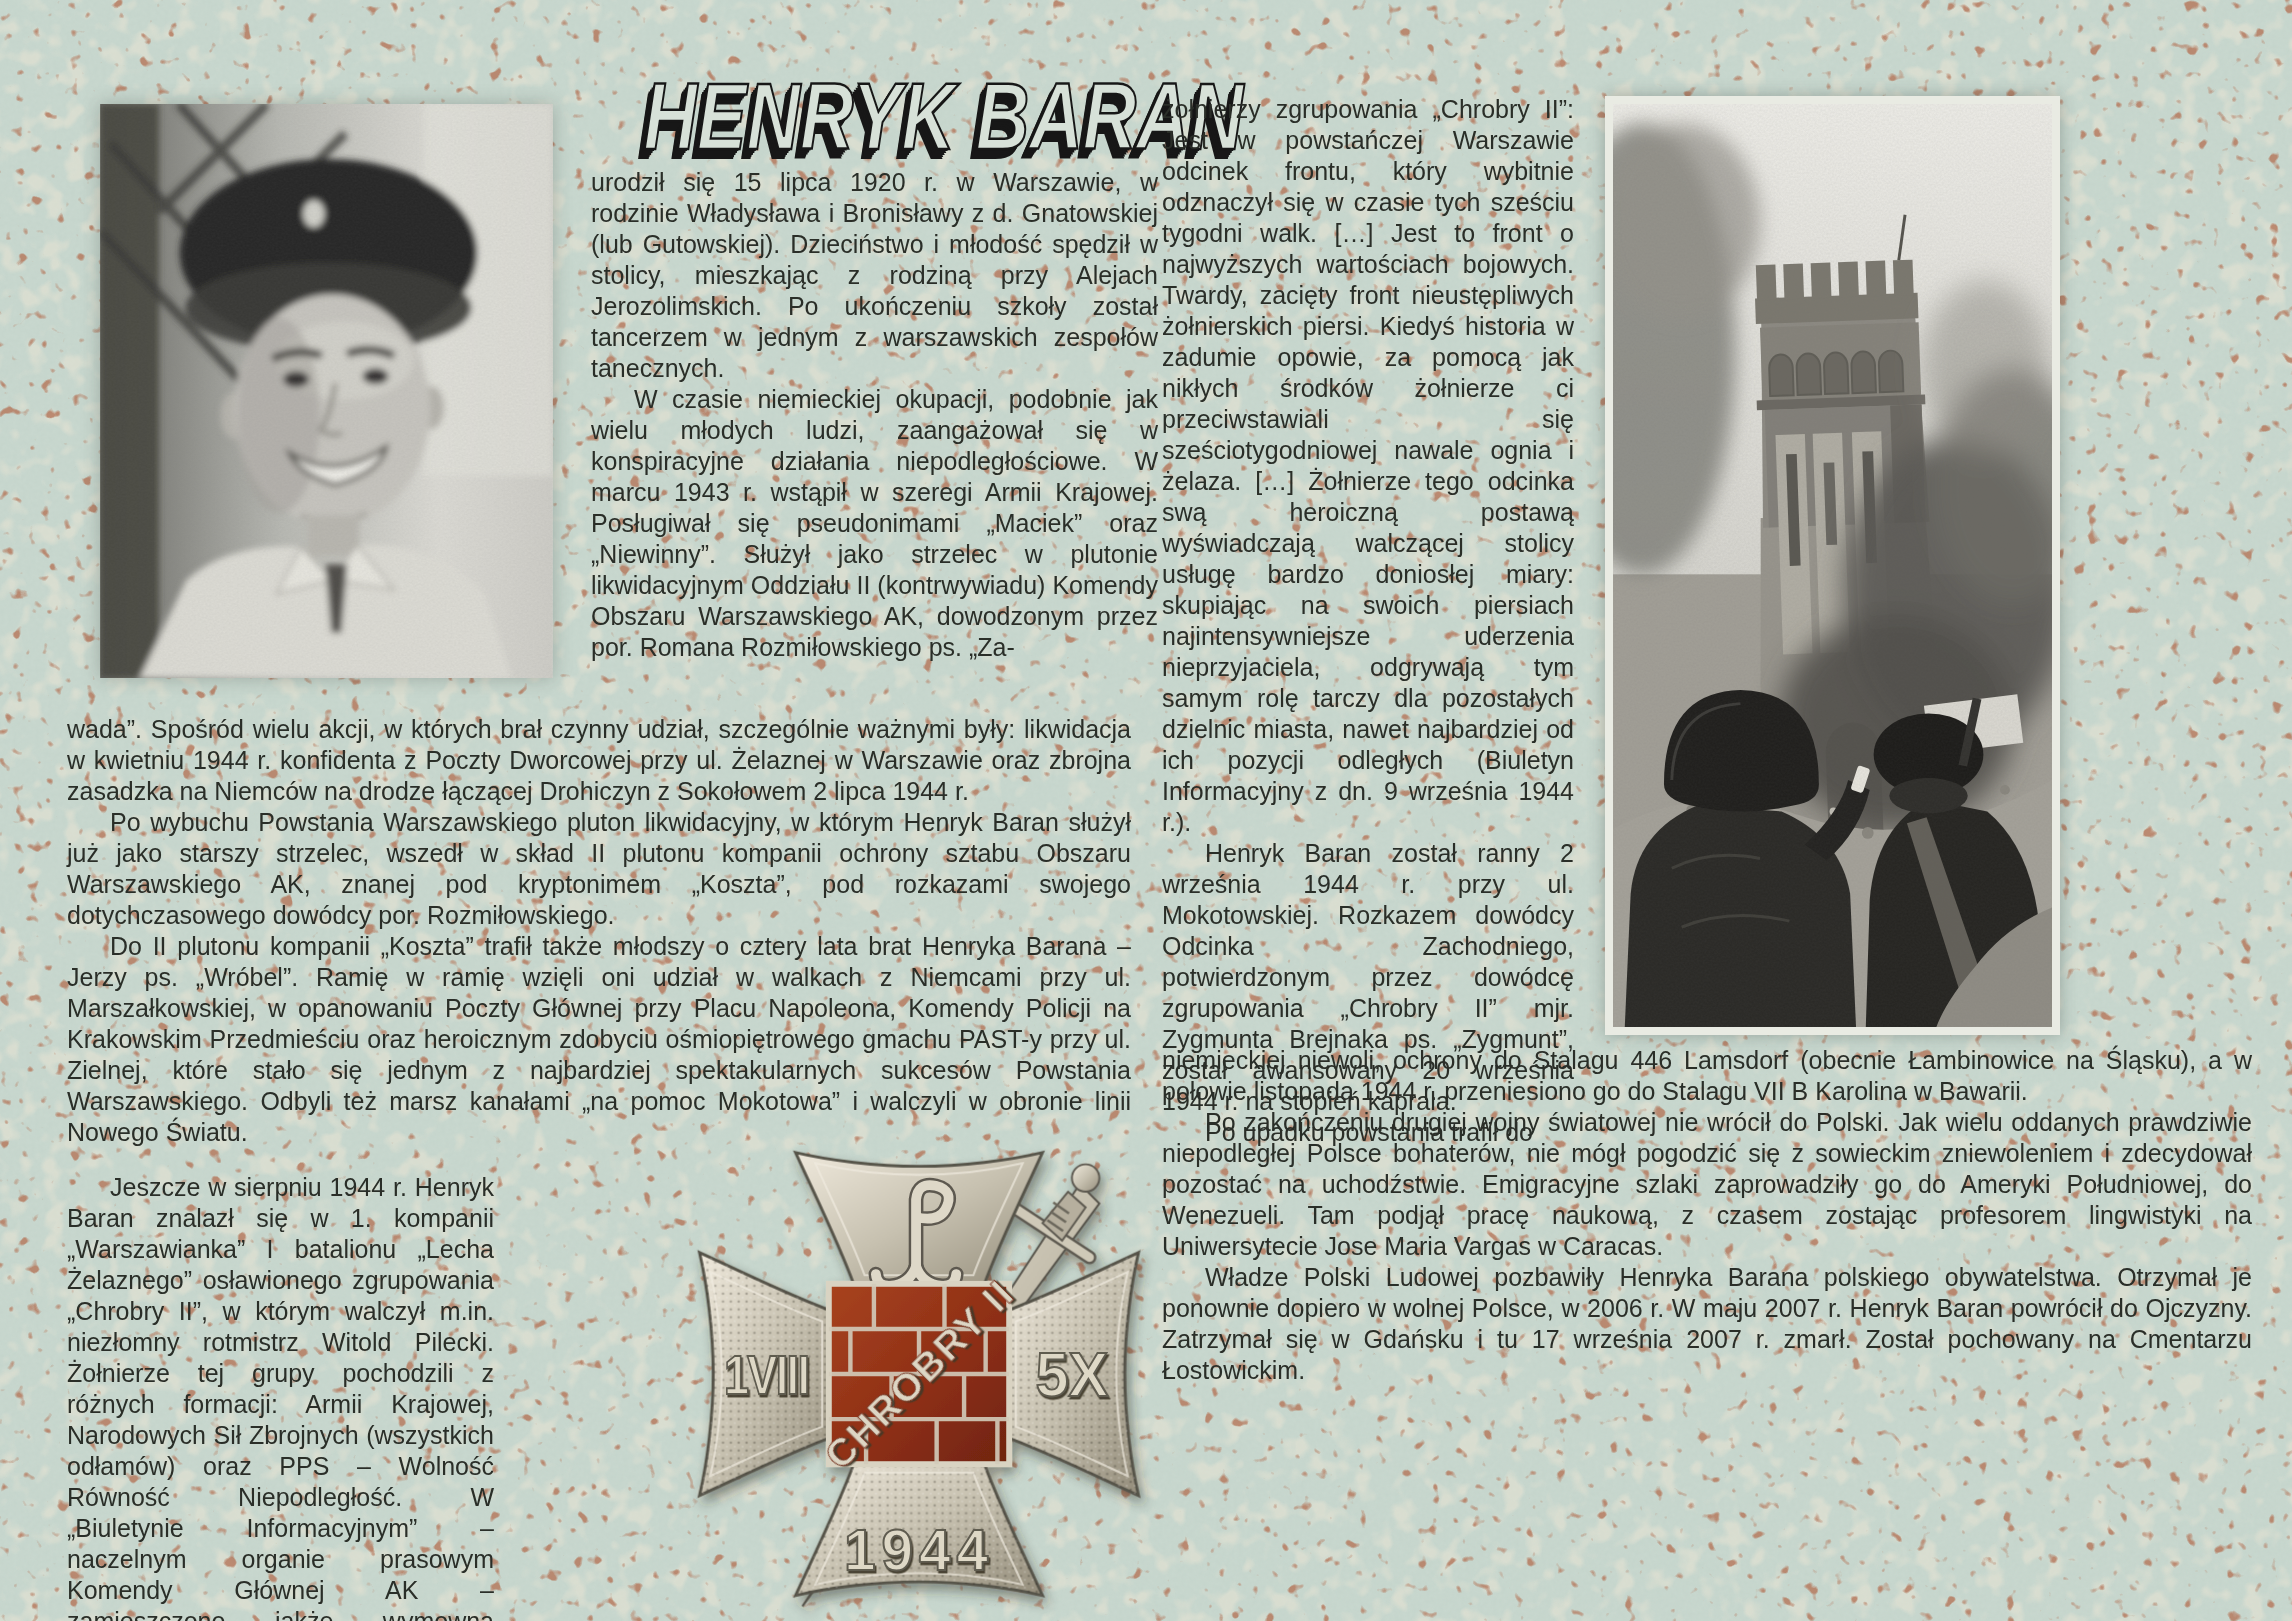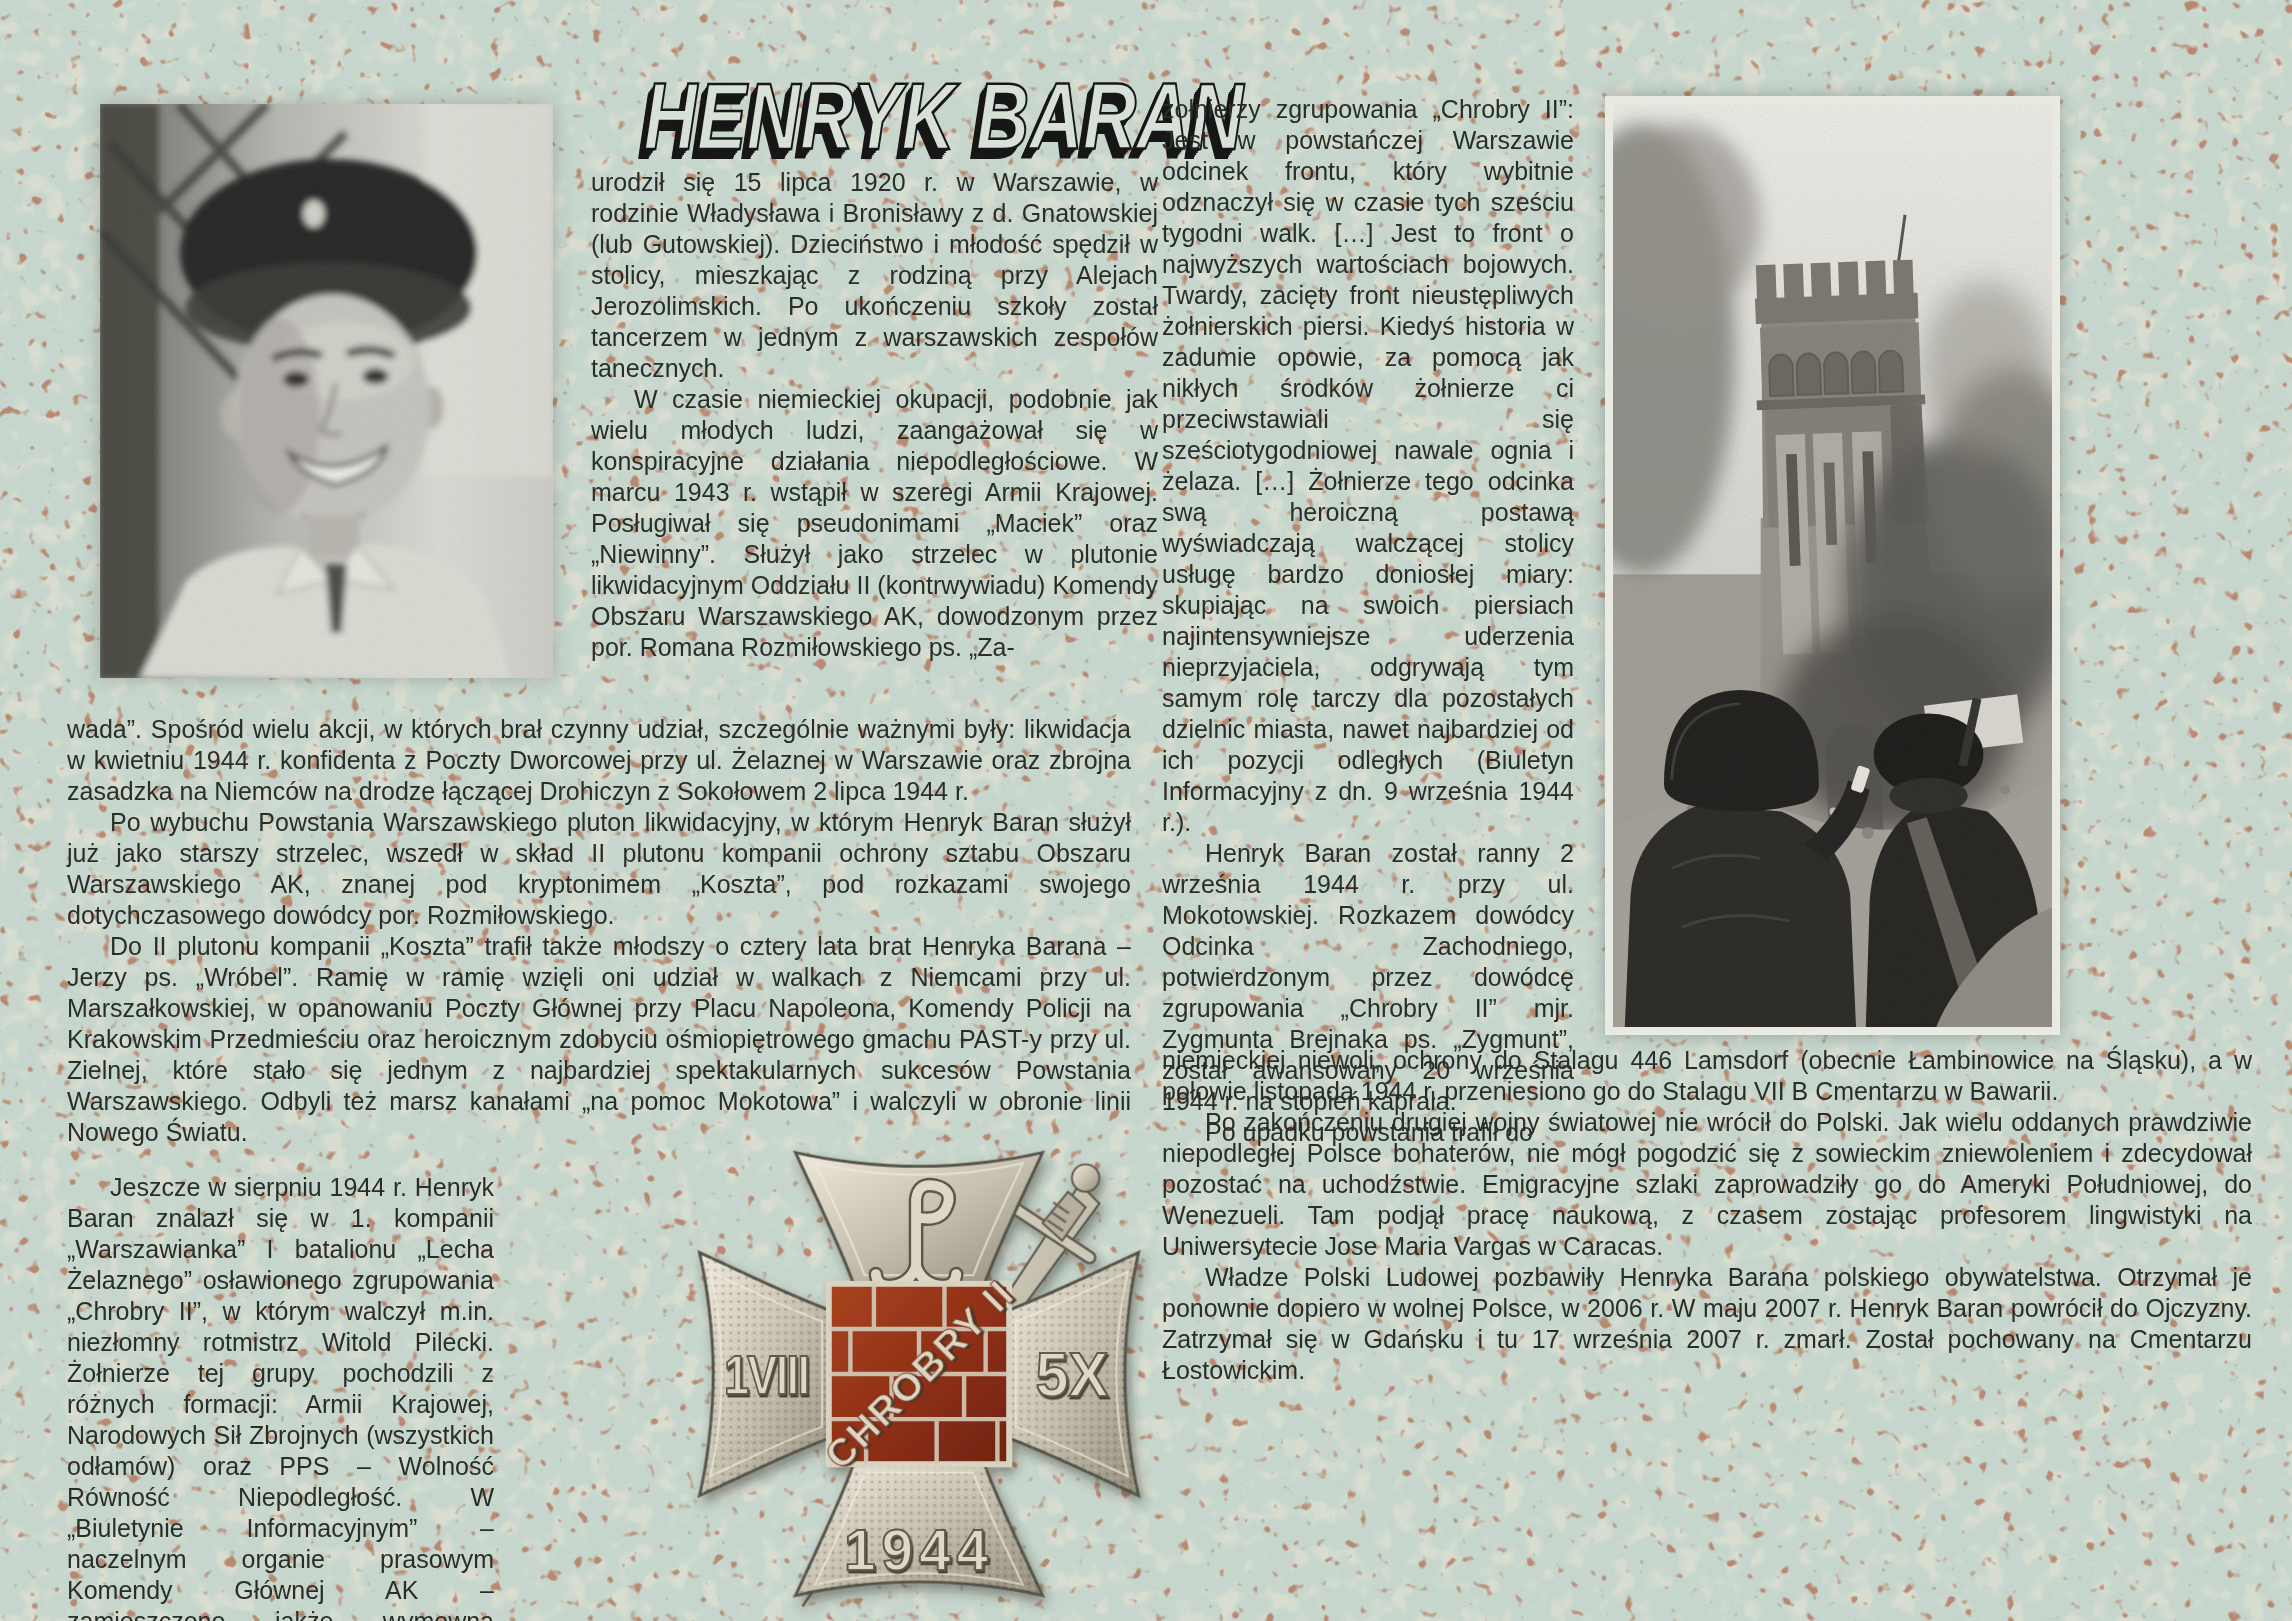--- a/index.html
+++ b/index.html
@@ -243,21 +243,21 @@
         <ellipse cx="322" cy="706" rx="40" ry="18" fill="#2e2d2a"></ellipse>
         <rect x="360" y="606" width="9" height="70" fill="#33322f" transform="rotate(12 364 640)"></rect>
         <polygon points="300,734 320,728 390,930 364,938" fill="#6e6b63" opacity="0.85"></polygon>
       </g>
       <path d="M448 942 V820 Q 400 840 370 880 Q 340 915 330 942 Z" fill="#908d85"></path>
       <rect width="448" height="942" filter="url(#bg2)" opacity="0.55"></rect>
     </svg>
   </div>
 
   <div class="txt block-e">
-    <p><span>niemieckiej niewoli, ochrony do </span><span class="it">Stalagu 446 Lamsdorf</span><span> (obecnie Łambinowice na Śląsku), a w połowie listopada 1944 r. przeniesiono go do </span><span class="it">Stalagu VII B Cmentarzu</span><span> w Bawarii.</span></p>
+    <p><span>niemieckiej niewoli, ochrony do </span><span class="it">Stalagu 446 Lamsdorf</span><span> (obecnie Łambinowice na Śląsku), a w połowie listopada 1944 r. przeniesiono go do </span><span class="it">Stalagu VII B Karolina</span><span> w Bawarii.</span></p>
     <p class="ind">Po zakończeniu drugiej wojny światowej nie wrócił do Polski. Jak wielu oddanych prawdziwie niepodległej Polsce bohaterów, nie mógł pogodzić się z sowieckim zniewoleniem i zdecydował pozostać na uchodźstwie. Emigracyjne szlaki zaprowadziły go do Ameryki Południowej, do Wenezueli. Tam podjął pracę naukową, z czasem zostając profesorem lingwistyki na Uniwersytecie Jose Maria Vargas w Caracas.</p>
     <p class="ind">Władze Polski Ludowej pozbawiły Henryka Barana polskiego obywatelstwa. Otrzymał je ponownie dopiero w wolnej Polsce, w 2006 r. W maju 2007 r. Henryk Baran powrócił do Ojczyzny. Zatrzymał się w Gdańsku i tu 17 września 2007 r. zmarł. Został pochowany na Cmentarzu Łostowickim.</p>
   </div>
 
 
   <div class="badge">
     <svg width="490" height="494" viewBox="0 0 500 504">
       <defs>
         <linearGradient id="silver" x1="0" y1="0" x2="1" y2="1">
           <stop offset="0" stop-color="#efe9dc"></stop>

